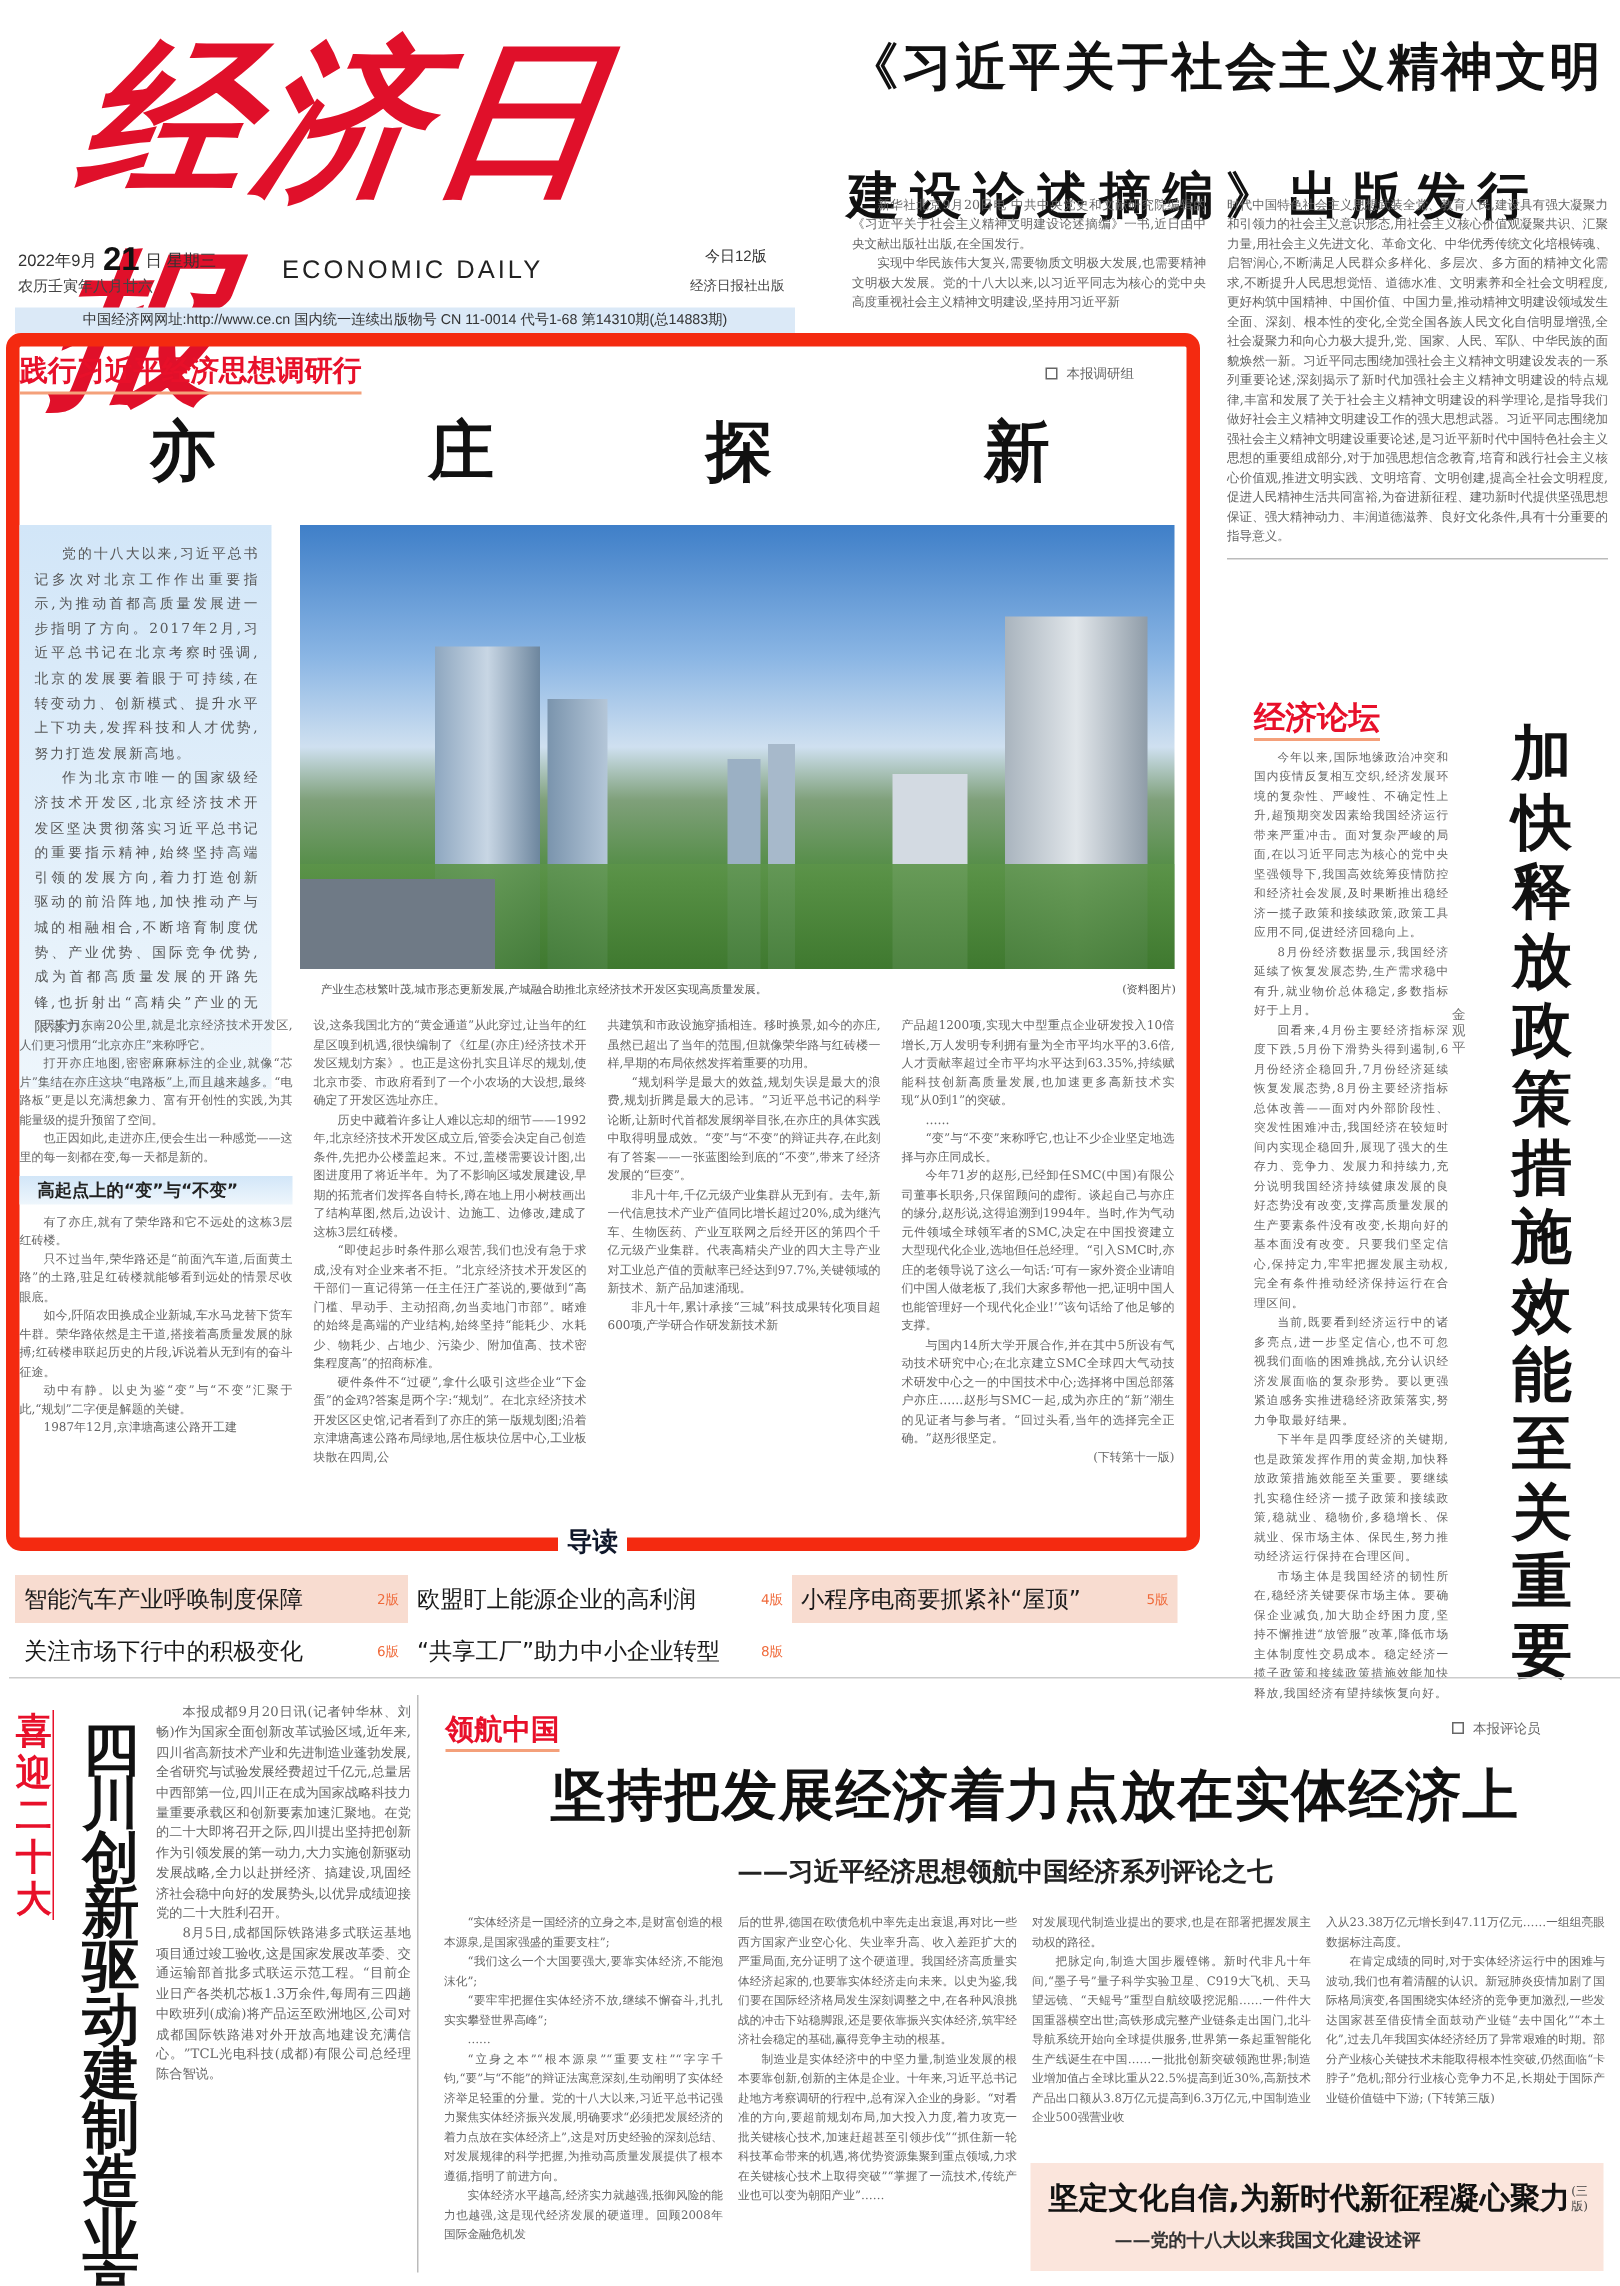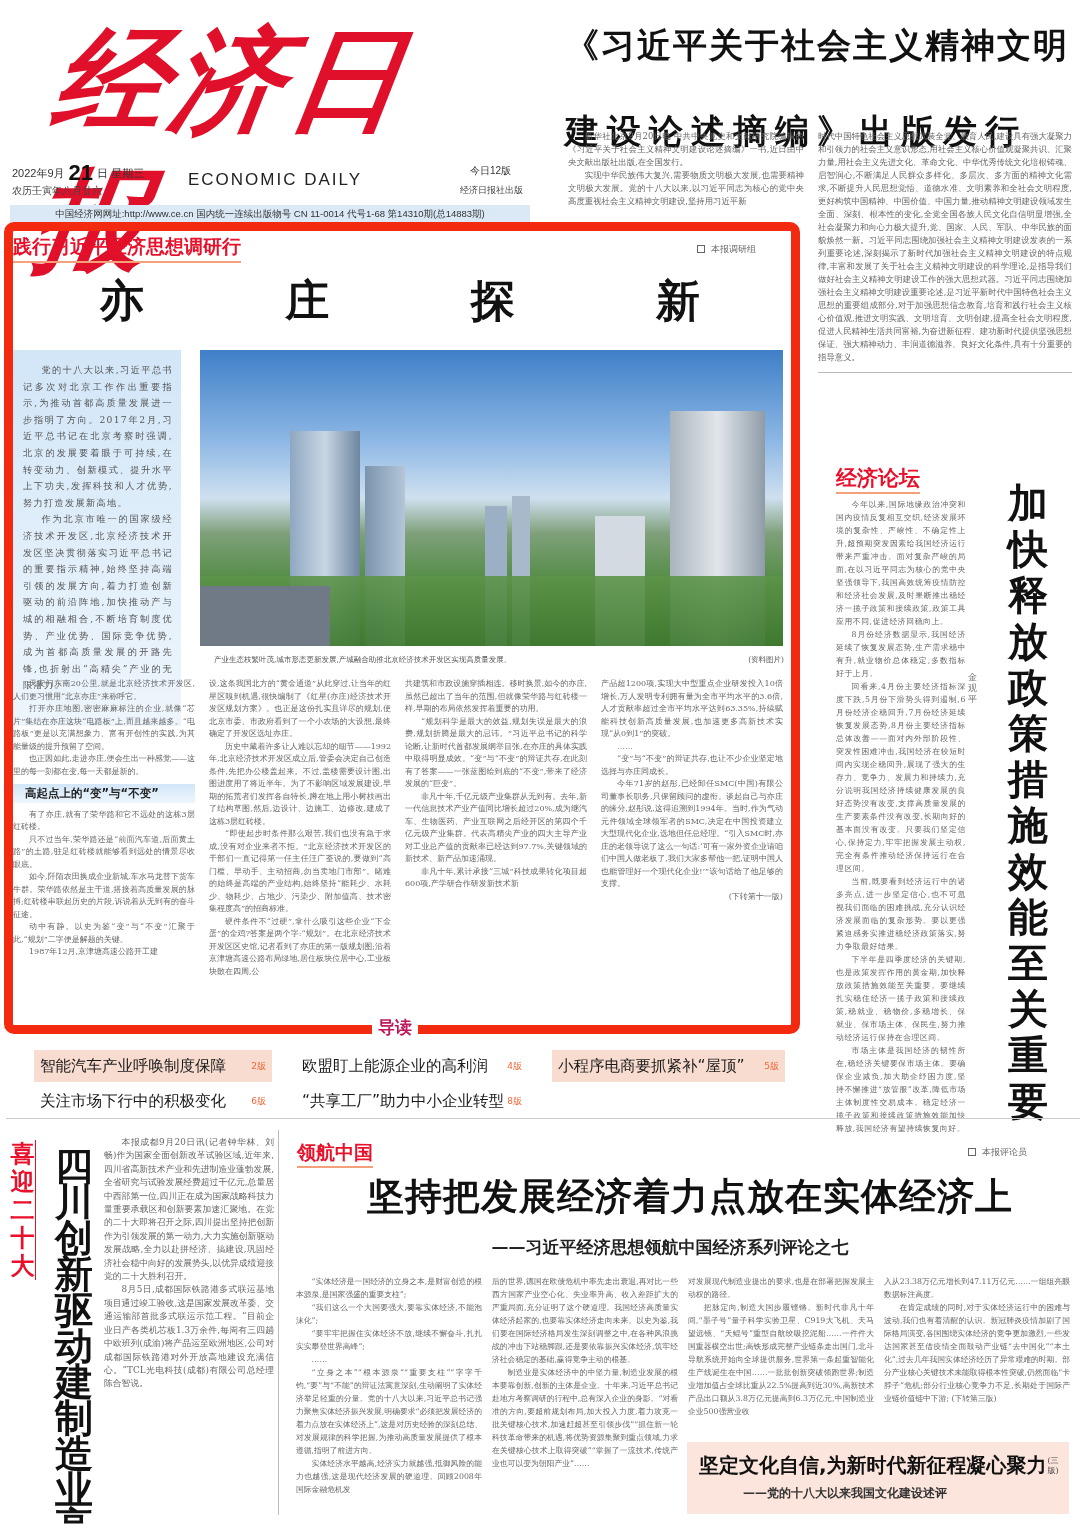--- a/index.html
+++ b/index.html
@@ -33,25 +33,25 @@
   .lead-box .col-text { font-size: 9.2px; line-height: 16.6px; letter-spacing: 1.3px; color: #555; }
 
   .photo { left: 200px; top: 350px; width: 583px; height: 296px; overflow: hidden; background: linear-gradient(#3f7fc8 0%, #8bb6e4 30%, #cfe0f0 50%, #7fa07a 62%, #4d8a3e 80%, #3d6f30 100%); }
   .photo .bld { position: absolute; bottom: 0; }
   .caption { left: 214px; top: 655px; width: 570px; font-size: 7.5px; color: #555; display: flex; justify-content: space-between; }
 
   .body-cols { left: 13px; top: 678px; width: 770px; height: 335px; display: flex; gap: 14px; }
   .body-cols .c { flex: 1; }
   .subhead { background: linear-gradient(#d2e6f8, #eef6fc); font-size: 11.5px; font-weight: bold; color: #222; padding: 3px 0 3px 12px; margin: 6px 0; font-family: "DejaVu Sans", sans-serif; }
 
-  .guide-label { left: 372px; top: 1016px; font-size: 17px; font-weight: bold; color: #be185d; background: #fff; padding: 0 6px; font-family: "DejaVu Sans", sans-serif; }
+  .guide-label { left: 372px; top: 1016px; font-size: 17px; font-weight: bold; color: #0f172a; background: #fff; padding: 0 6px; font-family: "DejaVu Sans", sans-serif; }
 
   
   .guide { left: 10px; top: 1050px; width: 775px; display: grid; grid-template-columns: 262px 256px 257px; row-gap: 3px; }
-  .guide-item { height: 30px; display: flex; align-items: center; justify-content: space-between; padding: 16px 6px; font-size: 15.5px; color: #1a1a1a; font-family: "DejaVu Sans", sans-serif; margin-left: 24px; }
+  .guide-item { height: 30px; display: flex; align-items: center; justify-content: space-between; padding: 16px 6px; font-size: 15.5px; color: #1a1a1a; font-family: "DejaVu Sans", sans-serif; }
   .guide-item.hl { background: #f8dcd0; }
   .guide-item .pg { font-size: 9px; color: #f06a3a; }
 
   
   .forum-kicker { left: 836px; top: 464px; font-size: 21px; font-weight: bold; color: #e8102a; border-bottom: 2px solid #f4a07a; font-family: "DejaVu Sans", sans-serif; }
   .forum-text { left: 836px; top: 498px; width: 130px; }
   .forum-text .col-text { font-size: 7.8px; line-height: 13px; letter-spacing: 0.6px; }
   .vertical-title { left: 1008px; top: 480px; width: 50px; font-size: 40px; font-weight: bold; color: #111; line-height: 46px; font-family: "DejaVu Sans", sans-serif; }
   .author-vert { left: 968px; top: 672px; width: 12px; font-size: 9px; color: #777; line-height: 11px; }
   .right-top-text { left: 818px; top: 130px; width: 254px; }
@@ -161,22 +161,23 @@
   </div>
   <div class="c col-text">
     <p style="text-indent:0">共建筑和市政设施穿插相连。移时换景,如今的亦庄,虽然已超出了当年的范围,但就像荣华路与红砖楼一样,早期的布局依然发挥着重要的功用。</p>
     <p>“规划科学是最大的效益,规划失误是最大的浪费,规划折腾是最大的忌讳。”习近平总书记的科学论断,让新时代首都发展纲举目张,在亦庄的具体实践中取得明显成效。“变”与“不变”的辩证共存,在此刻有了答案——一张蓝图绘到底的“不变”,带来了经济发展的“巨变”。</p>
     <p>非凡十年,千亿元级产业集群从无到有。去年,新一代信息技术产业产值同比增长超过20%,成为继汽车、生物医药、产业互联网之后经开区的第四个千亿元级产业集群。代表高精尖产业的四大主导产业对工业总产值的贡献率已经达到97.7%,关键领域的新技术、新产品加速涌现。</p>
     <p>非凡十年,累计承接“三城”科技成果转化项目超600项,产学研合作研发新技术新</p>
   </div>
   <div class="c col-text">
     <p style="text-indent:0">产品超1200项,实现大中型重点企业研发投入10倍增长,万人发明专利拥有量为全市平均水平的3.6倍,人才贡献率超过全市平均水平达到63.35%,持续赋能科技创新高质量发展,也加速更多高新技术实现“从0到1”的突破。</p>
     <p>……</p>
-    <p>“变”与“不变”的辩证共存,也让不少企业坚定地选择与亦庄同成长。</p>
+    <p>“变”与“不变”来称呼它,也让不少企业坚定地选择与亦庄同成长。</p>
     <p>今年71岁的赵彤,已经卸任SMC(中国)有限公司董事长职务,只保留顾问的虚衔。谈起自己与亦庄的缘分,赵彤说,这得追溯到1994年。当时,作为气动元件领域全球领军者的SMC,决定在中国投资建立大型现代化企业,选地但任总经理。“引入SMC时,亦庄的老领导说了这么一句话:‘可有一家外资企业请咱们中国人做老板了,我们大家多帮他一把,证明中国人也能管理好一个现代化企业!’”该句话给了他足够的支撑。</p>
+    <p>与国内14所大学开展合作,并在其中5所设有气动技术研究中心;在北京建立SMC全球四大气动技术研发中心之一的中国技术中心;选择将中国总部落户亦庄……赵彤与SMC一起,成为亦庄的“新”潮生的见证者与参与者。“回过头看,当年的选择完全正确。”赵彤很坚定。</p>
     <div style="text-align:right;">(下转第十一版)</div>
   </div>
 </div>
 
 <div class="abs guide-label">导读</div>
 <div class="abs guide">
   <div class="guide-item hl">
       <span>智能汽车产业呼唤制度保障</span>
       <span class="pg">2版</span>
     </div>

